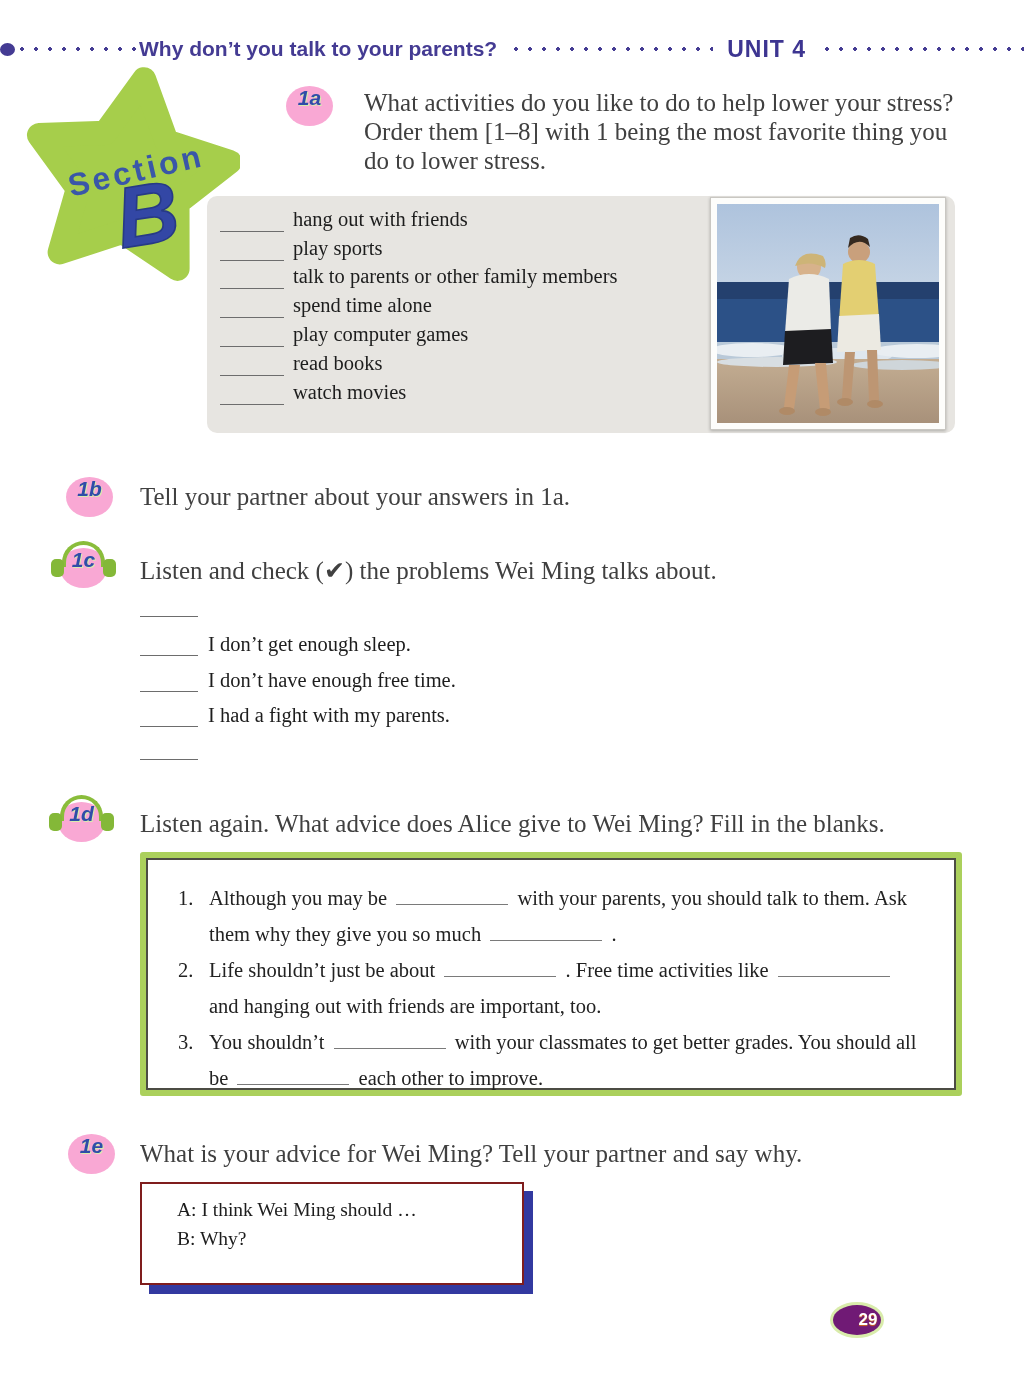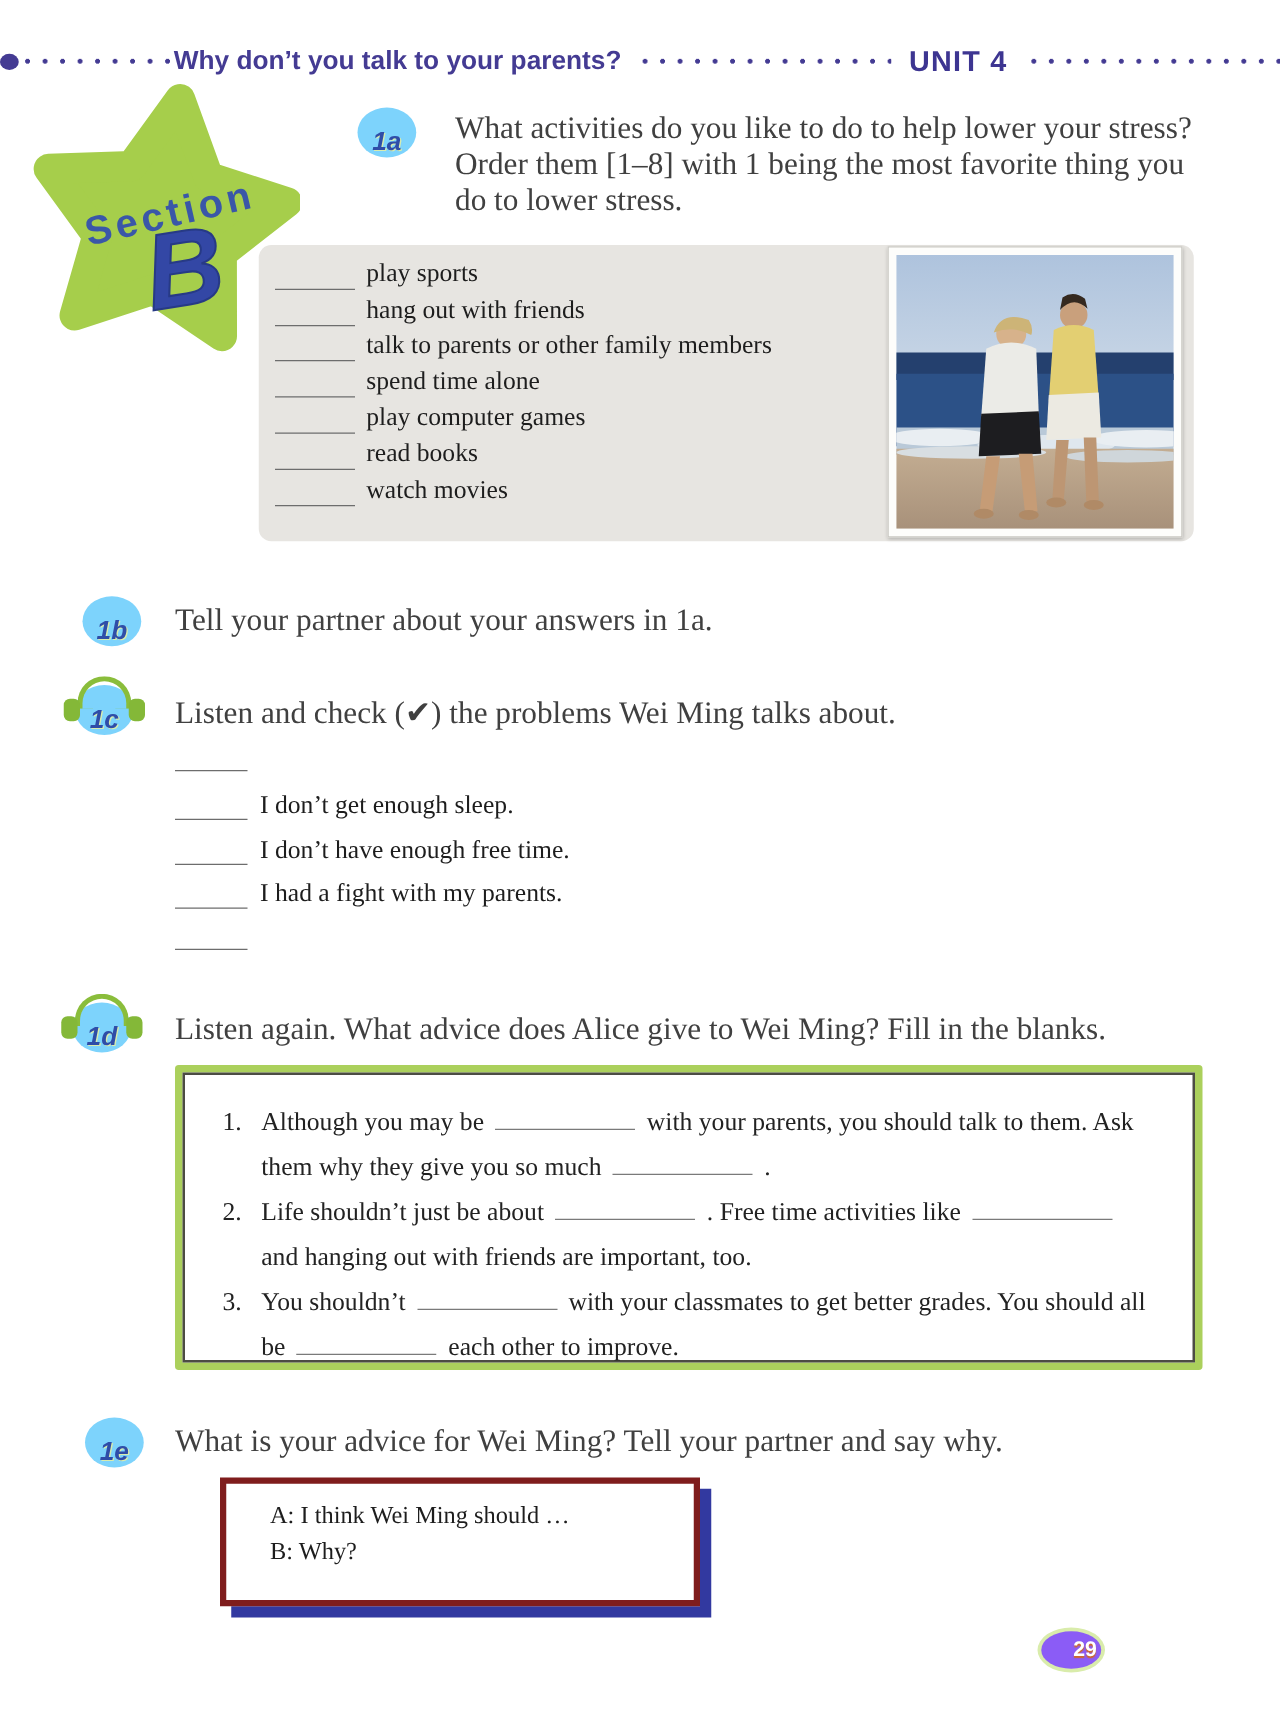--- a/index.html
+++ b/index.html
@@ -15,22 +15,22 @@
   .dots.mid  { flex:1; margin:0 14px; }
   .dots.tail { flex:1; margin-left:16px; }
   .big-dot { width:15px; height:13px; border-radius:50%; background:#443b93; margin-right:2px; flex:none; }
   .hdr-title { font-family:"Liberation Sans", sans-serif; font-weight:bold; font-size:21px; color:#443b93; white-space:nowrap; }
   .hdr-unit  { font-family:"Liberation Sans", sans-serif; font-weight:bold; font-size:23px; letter-spacing:1px; color:#3d3591; white-space:nowrap; }
 
   
   .star-wrap { position:absolute; left:20px; top:64px; width:220px; height:220px; }
 
   
-  .badge { position:absolute; width:47px; height:40px; border-radius:50%; background:#7dd3fc;
-           display:flex; align-items:flex-end; justify-content:center;
+  .badge { position:absolute; width:47px; height:40px; border-radius:50%; background:#f9a8d4;
+           display:flex; align-items:flex-start; justify-content:center;
            font-family:"Liberation Sans", sans-serif; font-style:italic; font-weight:bold; font-size:21px;
            color:#2f4da8; text-shadow:1px 1px 0 #d8ecae; z-index:3; }
   .hp-band { position:absolute; top:-7px; left:2px; right:2px; height:26px;
              border:4px solid #8abd3b; border-bottom:none; border-radius:26px 26px 0 0; }
   .hp-ear { position:absolute; top:11px; width:13px; height:18px; border-radius:5px; background:#84b838; }
   .hp-ear.l { left:-9px; } .hp-ear.r { right:-9px; }
 
   .task-text { position:absolute; font-weight:normal; font-size:25px; line-height:29px; color:#404040; }
 
   
@@ -54,26 +54,26 @@
   
   .advice-box { position:absolute; left:140px; top:852px; width:822px; height:244px; background:#fff;
                 border:6px solid #abd05c; border-radius:3px; }
   .advice-inner { position:absolute; inset:0; border:2px solid #4c4c44; padding:20px 30px 0 30px; }
   .advice-item { position:relative; padding-left:31px; font-size:20.5px; line-height:36px; color:#222; margin-bottom:0; }
   .advice-item .num { position:absolute; left:0; top:0; }
   .advice-item .blank { width:112px; height:22px; border-bottom-color:#7a7a7a; margin:0 4px; }
 
   
   .dlg-box { position:absolute; left:140px; top:1182px; width:384px; height:103px; background:#fff;
-             border:5px solid #7f1d1d; box-shadow:9px 9px 0 #3239a0; padding:11px 0 0 35px;margin-left:36px; }
+             border:2px solid #7f1d1d; box-shadow:9px 9px 0 #3239a0; padding:11px 0 0 35px; }
   .dlg-line { font-size:19.5px; line-height:29px; color:#1d1d1d; }
 
   
   .page-badge { position:absolute; left:833px; top:1305px; width:48px; height:30px; border-radius:50%;
-                background:#8b5cf6; box-shadow:0 0 0 3px #d9ecab; display:flex; align-items:center; justify-content:center;
+                background:#701a75; box-shadow:0 0 0 3px #d9ecab; display:flex; align-items:center; justify-content:center;
                 font-family:"Liberation Sans", sans-serif; font-weight:bold; font-size:17px; color:#fff;
                 text-shadow:0 1px 1px #d2691e;padding-left:22px; }
   .watermark { position:absolute; left:828px; top:1322px; width:190px;
                font-family:"DejaVu Sans", sans-serif; font-weight:bold; font-size:33px; white-space:nowrap;
                color:#ffffff; -webkit-text-stroke:2px #8e8e8e;
                text-shadow:0 0 2px #9a9a9a, 1px 1px 2px #9a9a9a; }
 </style>
 </head>
 <body>
 
@@ -98,25 +98,25 @@
 
   <div class="badge" style="left:286px; top:86px;">
     <span>1a</span>
   </div>
   <div class="task-text" style="left:364px; top:88px; width:596px;">What activities do you like to do to help lower your stress? Order them [1–8] with 1 being the most favorite thing you do to lower stress.</div>
 
   <div class="panel">
     <div class="panel-rows">
       <div class="act-row">
         <span class="blank"></span>
+        <span class="lbl">hang out with friends</span>
+      </div>
+      <div class="act-row">
+        <span class="blank"></span>
         <span class="lbl">play sports</span>
-      </div>
-      <div class="act-row">
-        <span class="blank"></span>
-        <span class="lbl">hang out with friends</span>
       </div>
       <div class="act-row">
         <span class="blank"></span>
         <span class="lbl">talk to parents or other family members</span>
       </div>
       <div class="act-row">
         <span class="blank"></span>
         <span class="lbl">spend time alone</span>
       </div>
       <div class="act-row">

